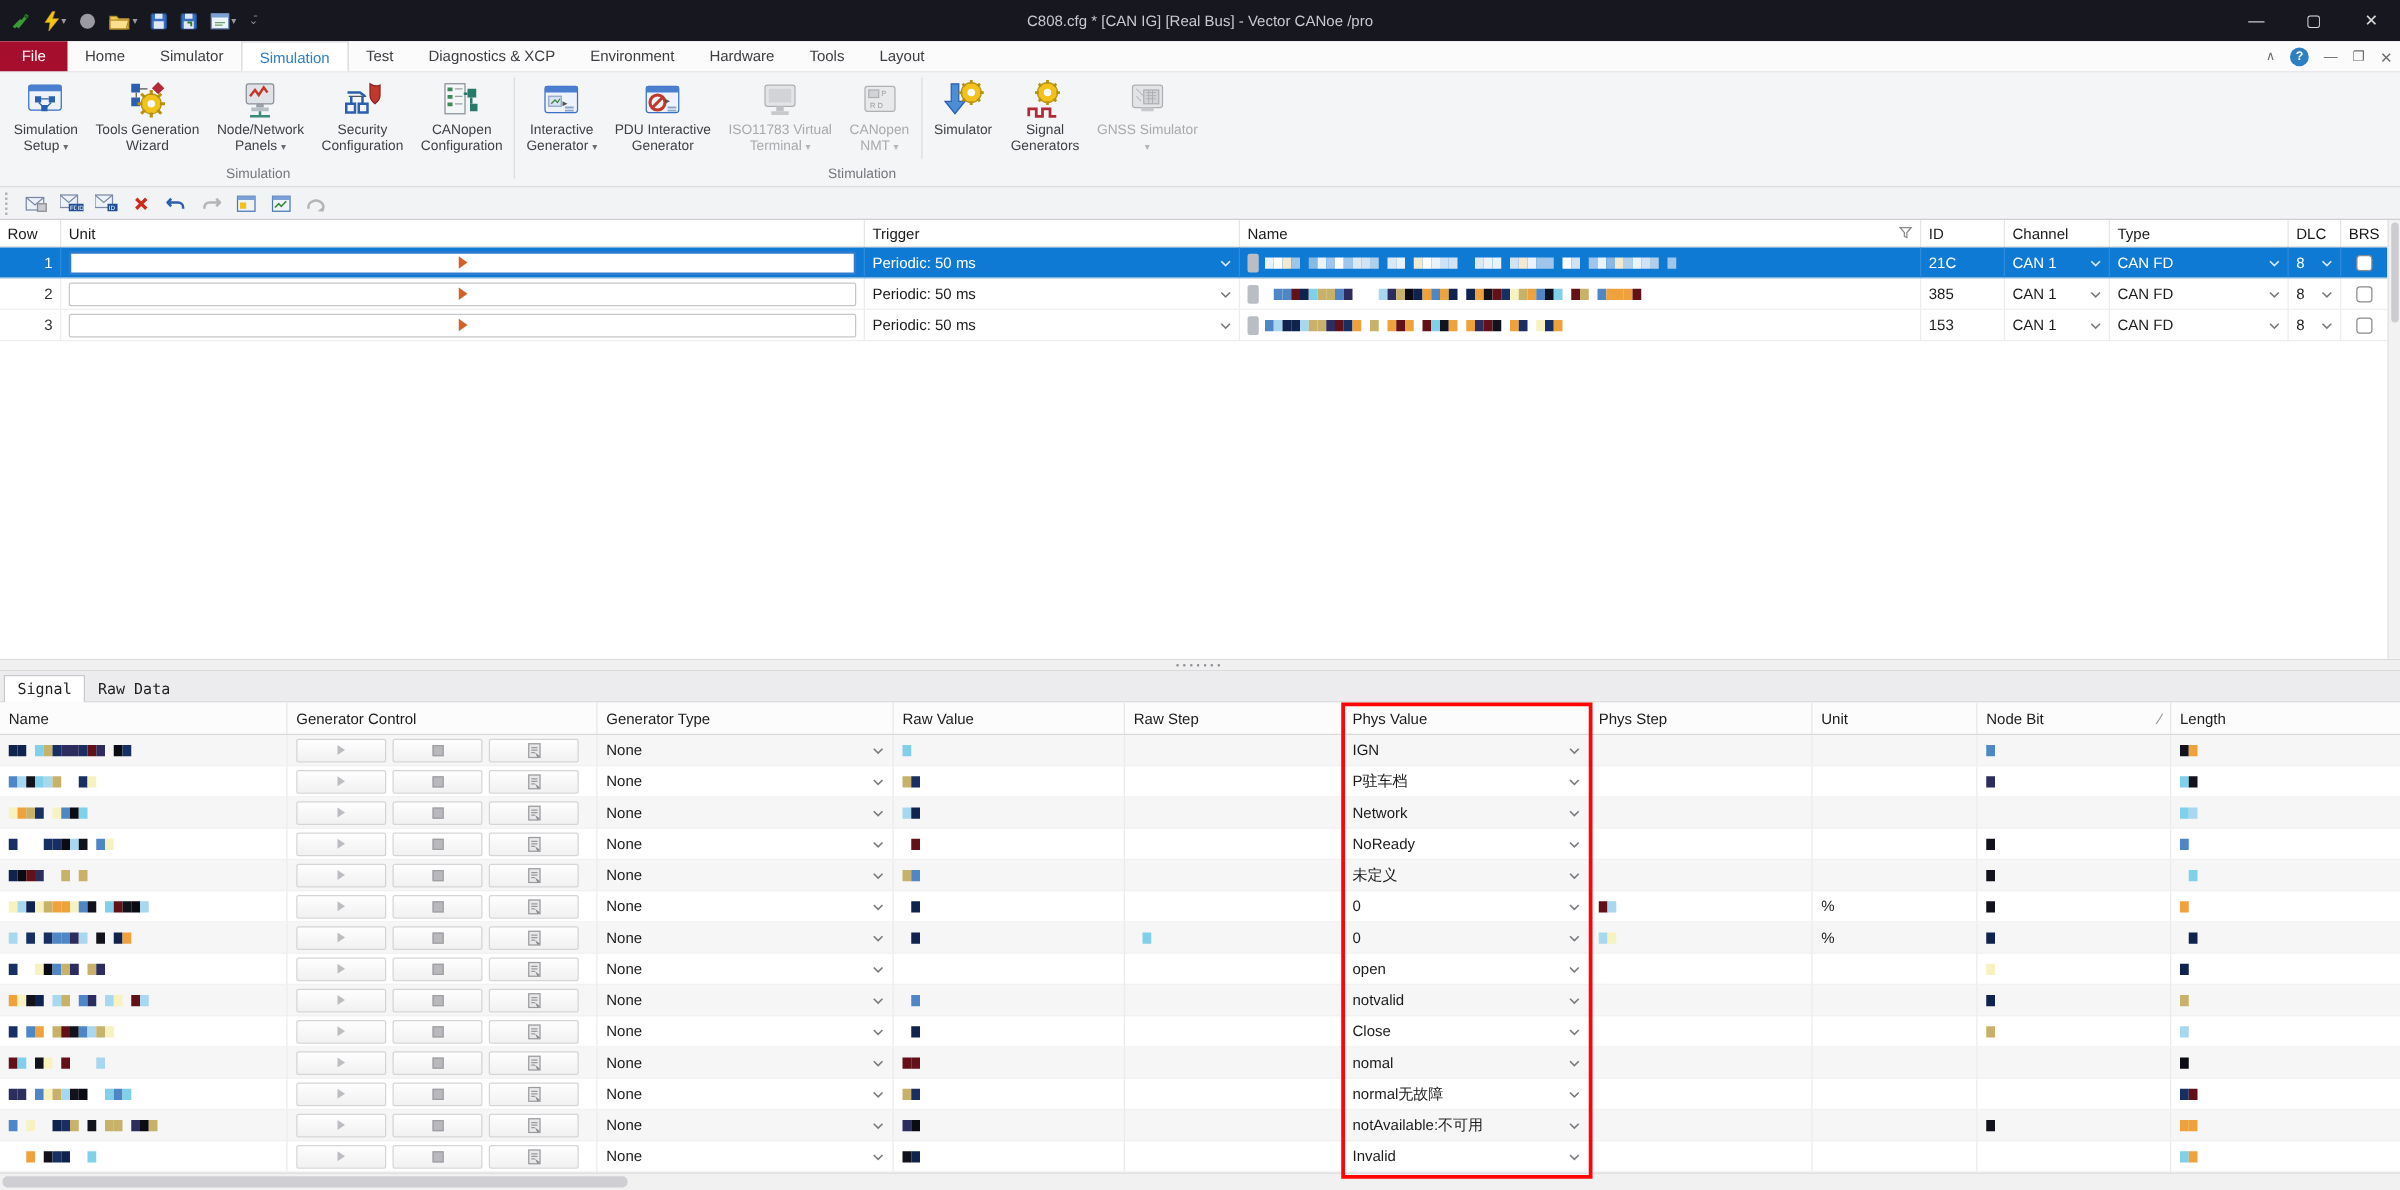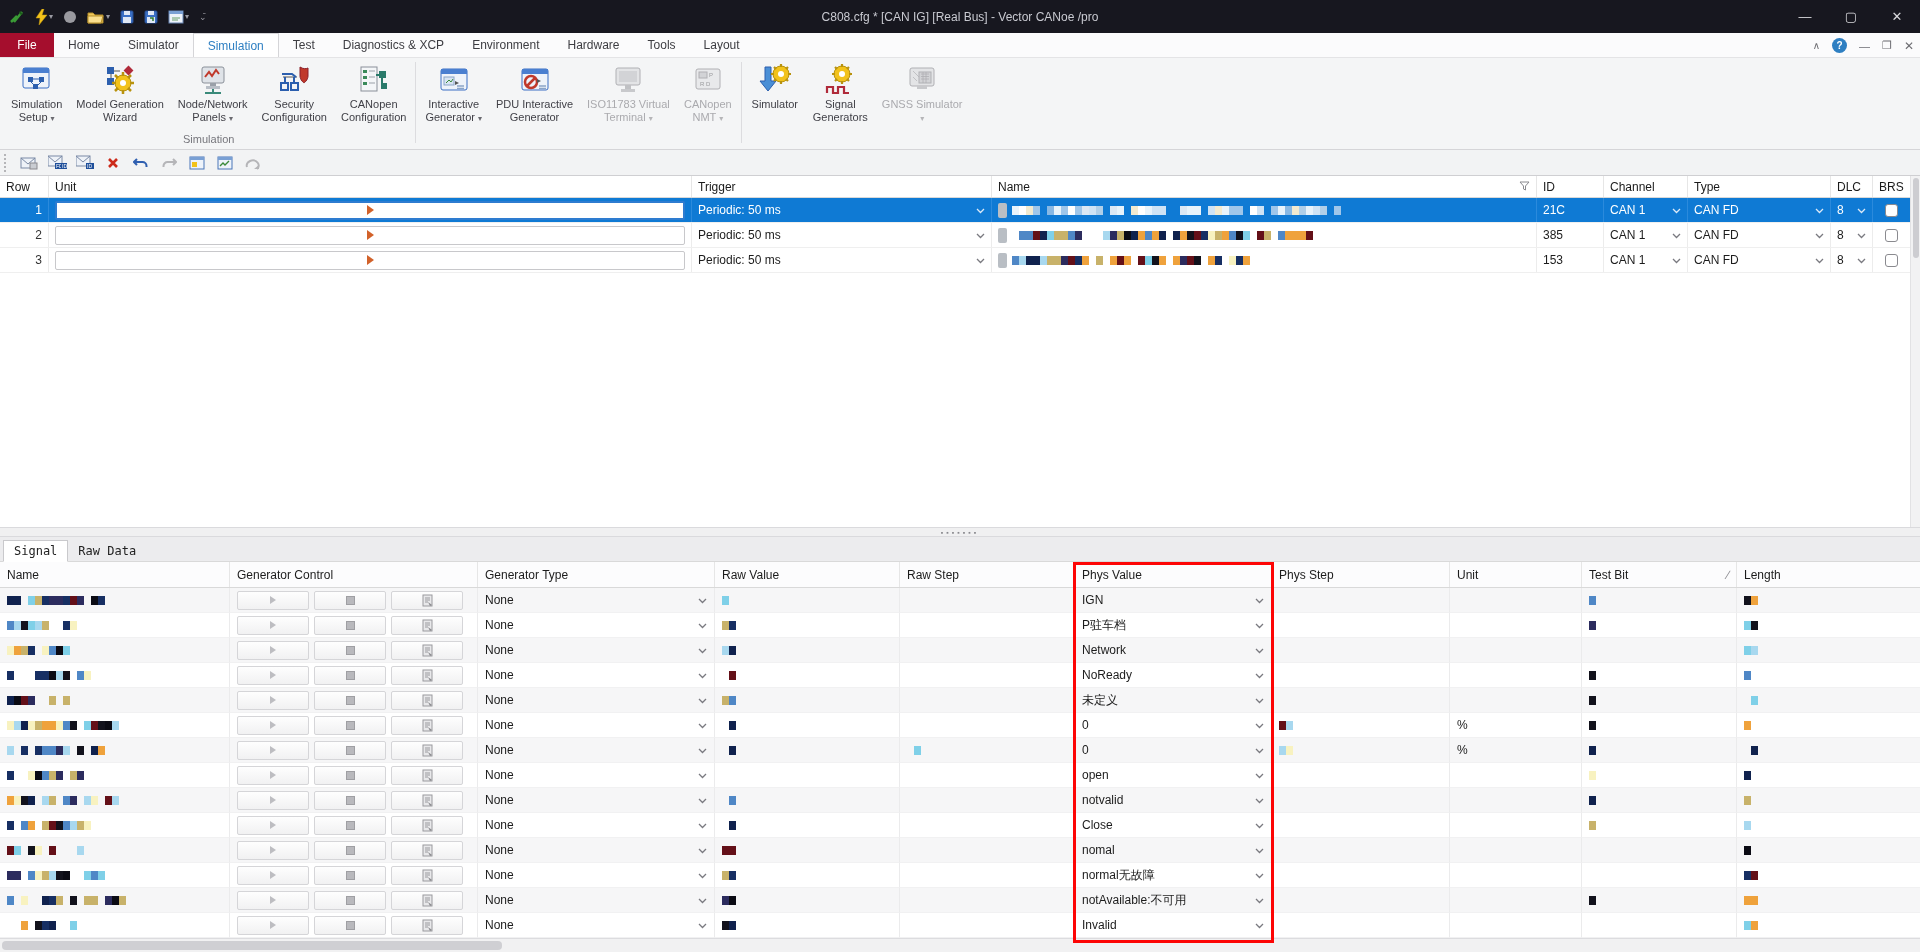--- a/index.html
+++ b/index.html
@@ -194,21 +194,21 @@
             <svg width="34" height="34">
               <rect x="4" y="4" width="7" height="7" fill="#2c5fae"></rect>
               <rect x="4" y="15" width="7" height="7" fill="#2c5fae"></rect>
               <path d="M11 8 h6 M8 11 v4" stroke="#555"></path>
               <circle cx="20" cy="20" r="8" fill="#f2c21a" stroke="#b8920e"></circle>
               <circle cx="20" cy="20" r="3" fill="#fff"></circle>
               <path d="M20 9 v4 M20 27 v4 M9 20 h4 M27 20 h4 M12 12 l3 3 M28 12 l-3 3 M12 28 l3 -3 M28 28 l-3 -3" stroke="#b8920e" stroke-width="2.5"></path>
               <rect x="22" y="4" width="7" height="7" transform="rotate(45 25.5 7.5)" fill="#b02a3a"></rect>
             </svg>
           </span>
-          <span class="rlbl">Model Generation</span>
+          <span class="rlbl">Tools Generation</span>
           <span class="rlbl"><span>Wizard</span></span>
         </div>
         <div class="rbtn">
           <span class="ricon">
             <svg width="34" height="34">
               <rect x="6" y="4" width="22" height="16" fill="#dfe3e8" stroke="#8a9099" rx="2"></rect>
               <path d="M9 14 l4 -5 3 4 4 -6 3 4" stroke="#c0392b" stroke-width="2" fill="none"></path>
               <rect x="14" y="20" width="6" height="3" fill="#9aa0a8"></rect>
               <rect x="10" y="23" width="14" height="3" fill="#b8bec6"></rect>
               <path d="M17 26 v4 M9 30 h16" stroke="#3a8a7a" stroke-width="2"></path>
@@ -336,20 +336,21 @@
               <path d="M8 8 l6 6 M8 14 l4 4" stroke="#c0c1c4"></path>
               <rect x="14" y="9" width="12" height="11" fill="#d2d3d6" stroke="#b0b0b4"></rect>
               <path d="M16 11 h8 M16 13.5 h8 M16 16 h8 M18 9 v11 M21 9 v11" stroke="#b0b0b4" stroke-width="0.8"></path>
               <rect x="12" y="23" width="10" height="3" fill="#c8c9cc"></rect>
             </svg>
           </span>
           <span class="rlbl">GNSS Simulator</span>
           <span class="rlbl"><span></span> <span class="rcaret">▾</span></span>
         </div>
       </div>
+      <div class="glabel">Stimulation</div>
     </div>
   </div>
 
 <div class="smtoolbar">
   <span class="grip"></span>
   <span class="tbtn">
     <svg width="18" height="14">
         <rect x="1" y="2" width="14" height="10" fill="#eef2f8" stroke="#7a8aa5"></rect>
         <path d="M1 2 l7 6 7-6" stroke="#7a8aa5" fill="none"></path>
         <rect x="10" y="7" width="7" height="6" fill="#c9ccd2" stroke="#8a8a8f"></rect>
@@ -692,21 +693,21 @@
   <div class="bgrid bhead">
     <div class="hcell">Name</div>
     <div class="hcell">Generator Control</div>
     <div class="hcell">Generator Type</div>
     <div class="hcell">Raw Value</div>
     <div class="hcell">Raw Step</div>
     <div class="hcell">Phys Value</div>
     <div class="hcell">Phys Step</div>
     <div class="hcell">Unit</div>
     <div class="hcell">
-        <span>Test Bit</span>
+        <span>Node Bit</span>
         <span class="chev sortslash">∕</span>
       </div>
     <div class="hcell" style="border-right:none;">Length</div>
   </div>
   <div id="brows">
       <div class="bgrid brow odd">
         <div class="cell">
           <span class="mosaic">
             <i style="background:#10224e"></i>
             <i style="background:#10224e"></i>

